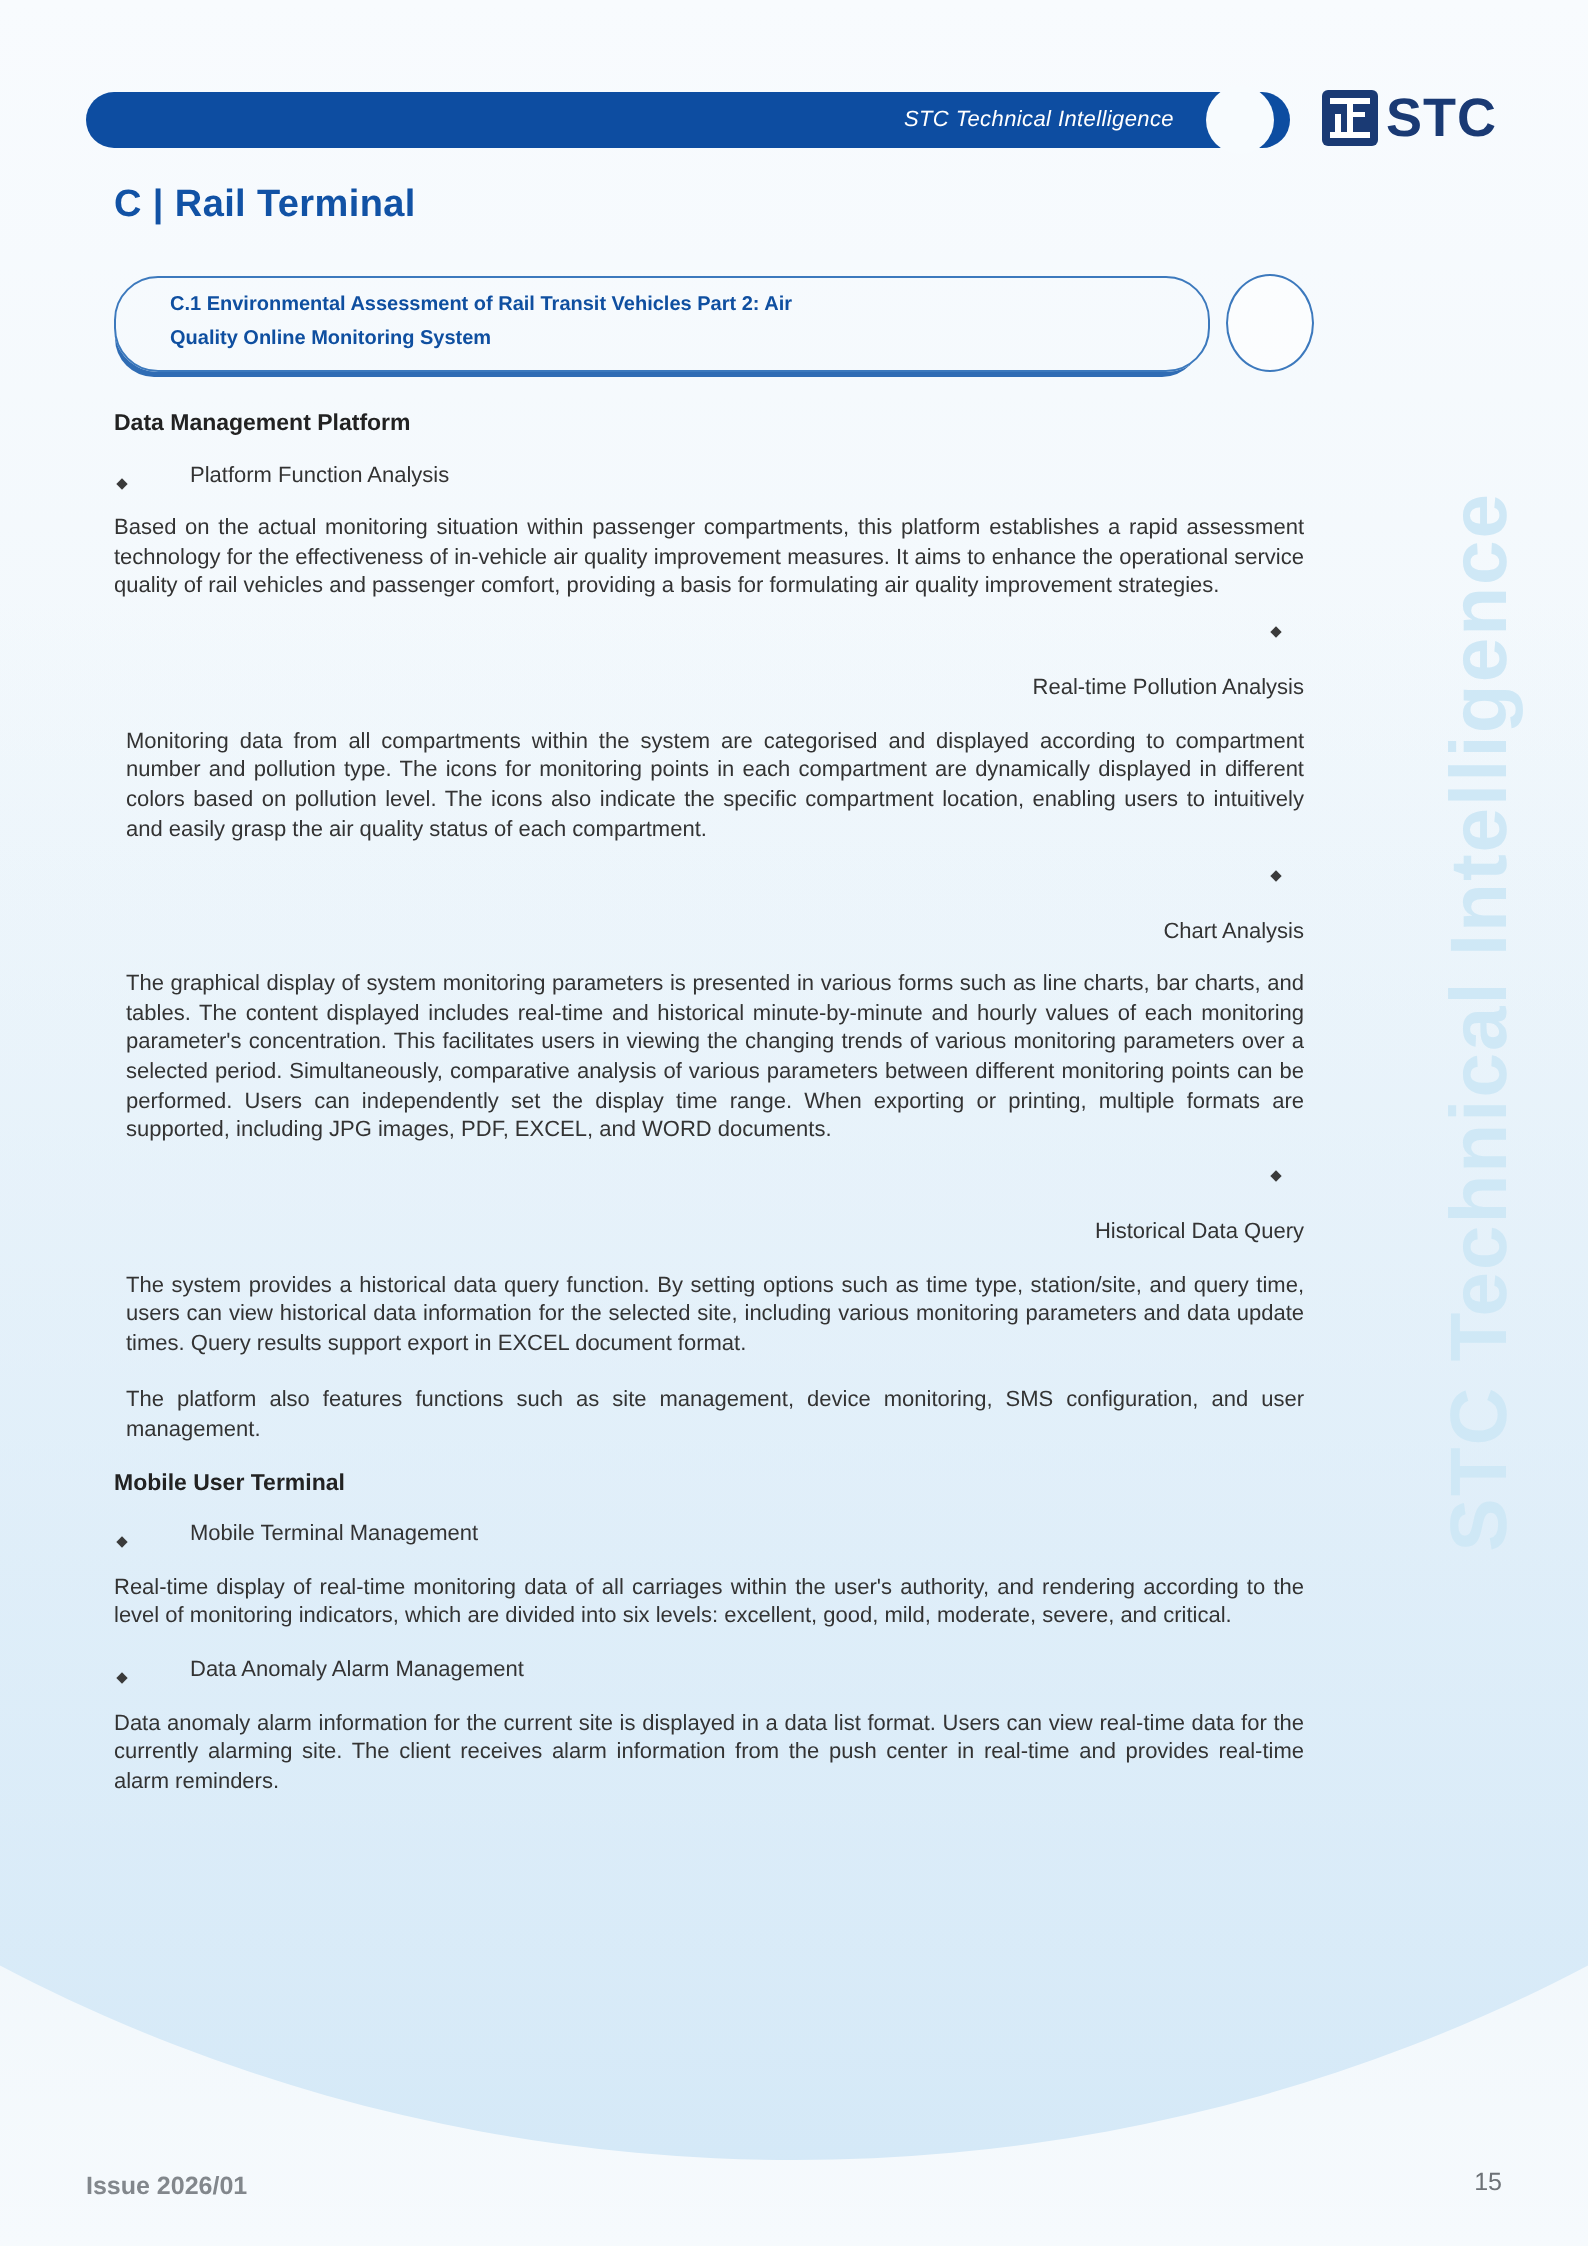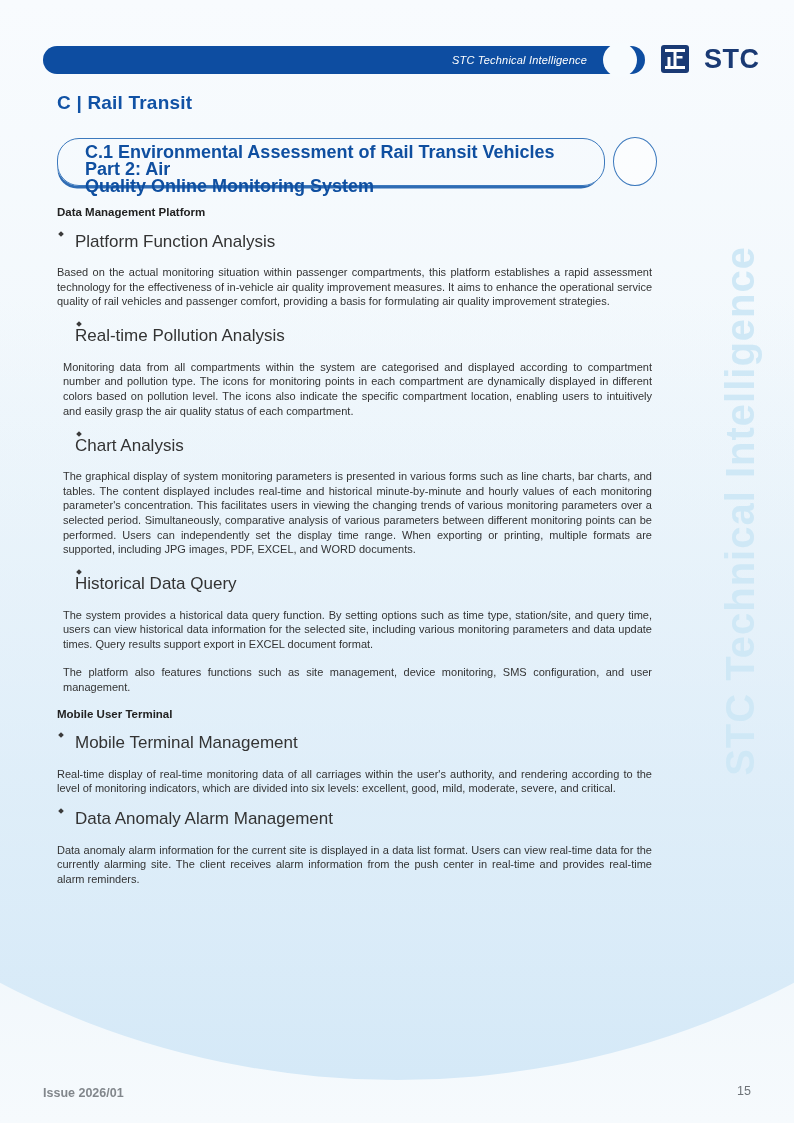--- a/index.html
+++ b/index.html
@@ -43,48 +43,48 @@
   }
   .banner-label { color:#ffffff; font-size:11px; font-style:italic; letter-spacing:0.2px; }
   .banner-notch {
     position:absolute; left:603px; top:43px; width:34px; height:34px;
     border-radius:50%; background:#f7fbfe;
   }
 
   
   .logo { position:absolute; left:661px; top:45px; display:flex; align-items:center; gap:4px; }
   .logo-seal { width:28px; height:28px; display:block; }
-  .logo-text { font-size:27px; font-weight:bold; color:#1a3a74; letter-spacing:0.5px; line-height:28px;margin-left:11px; }
+  .logo-text { font-size:27px; font-weight:bold; color:#1a3a74; letter-spacing:0.5px; line-height:28px; }
 
   
   .section-heading {
     position:absolute; left:57px; top:92px;
     font-size:19px; font-weight:bold; color:#1152a5; letter-spacing:0.2px;
   }
 
   
   .title-box {
     position:absolute; left:57px; top:138px; width:548px; height:48px;
     border:1.5px solid #3c79bd; border-radius:22px;
     padding:5px 10px 0 27px;
     box-shadow:-2px 5px 0 -2.5px #2f6cb4;
   }
-  .title-box .line { font-size:18px; font-weight:bold; color:#0f4fa0; line-height:17px; }
+  .title-box .line { font-size:10px; font-weight:bold; color:#0f4fa0; line-height:17px; }
   .title-ellipse {
     position:absolute; left:613px; top:137px; width:44px; height:49px;
     border:1.5px solid #3c79bd; border-radius:50%; background:rgba(255,255,255,0.55);
   }
 
   
   .content { position:absolute; left:57px; top:206px; width:595px; color:#333333; }
   .blk { margin-bottom:13.5px; }
   .h { font-size:11.5px; font-weight:bold; color:#222; }
   .p { font-size:11px; line-height:14.6px; text-align:justify; }
   .p-ind { margin-left:6px; }
-  .bullet { display:flex; align-items:flex-start; font-size:17px; }
+  .bullet { display:flex; align-items:flex-end; font-size:11px;gap:20px; }
   .bullet.lv2 { margin-left:18px;flex-direction:column; }
   .dm {
     width:4px; height:4px; background:#3a3a3a; transform:rotate(45deg);
     display:inline-block; margin:0 12px 0 2px; flex:0 0 auto;
   }
 
   
   .footer-issue {
     position:absolute; left:43px; top:1086px;
     font-size:12.5px; font-weight:bold; color:#82878c;
@@ -117,21 +117,21 @@
         <rect x="0" y="0" width="28" height="28" rx="3" fill="#1a3a74"></rect>
         <rect x="4" y="4" width="20" height="3" fill="#ffffff"></rect>
         <rect x="12.5" y="7" width="3" height="14" fill="#ffffff"></rect>
         <rect x="6.5" y="12" width="3" height="9" fill="#ffffff"></rect>
         <rect x="15.5" y="11" width="6" height="2.5" fill="#ffffff"></rect>
         <rect x="4" y="21" width="20" height="3" fill="#ffffff"></rect>
       </svg>
       <span class="logo-text">STC</span>
     </div>
 
-    <div class="section-heading">C | Rail Transit</div>
+    <div class="section-heading">C | Rail Terminal</div>
 
     <div class="title-box">
       <div class="line">C.1 Environmental Assessment of Rail Transit Vehicles Part 2: Air</div>
       <div class="line">Quality Online Monitoring System</div>
     </div>
     <div class="title-ellipse"></div>
 
     <div class="content">
       <div class="blk h">Data Management Platform</div>
       <div class="blk bullet lv1">

